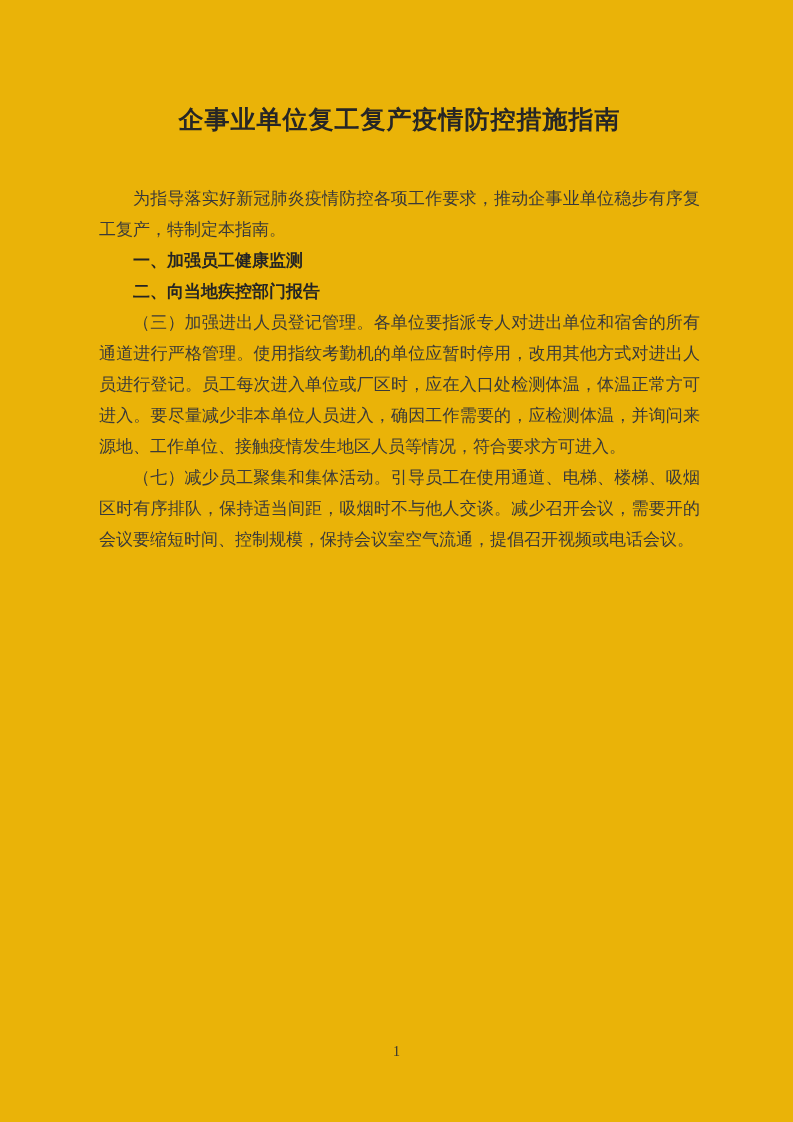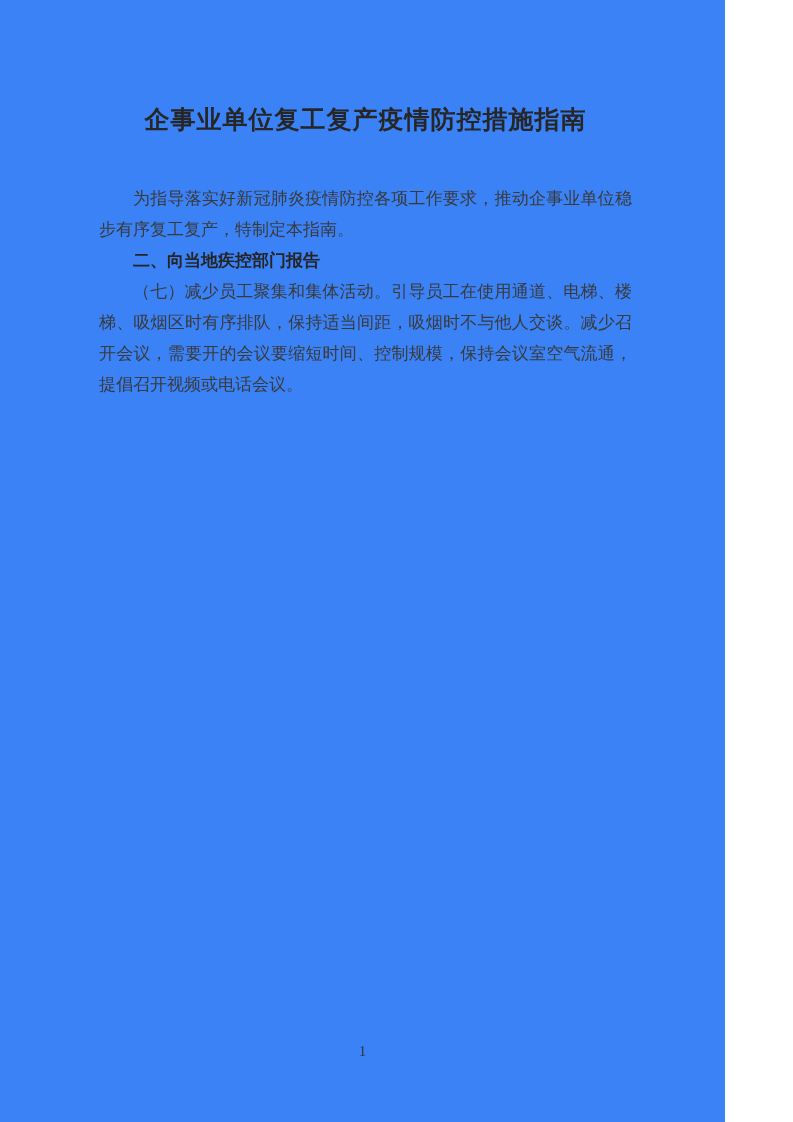--- a/index.html
+++ b/index.html
@@ -2,23 +2,23 @@
 <html><head>
 <meta charset="utf-8">
 <style>
   html, body {
     margin: 0;
     padding: 0;
     background: #ffffff;
   }
   .page {
     position: relative;
-    width: 725px;
+    width: 793px;
     height: 1122px;
-    background: #3b82f6;
+    background: #eab308;
     overflow: hidden;
   }
   .doc-title {
     margin: 100px 93px 0 99px;
     font-family: "Liberation Serif", "DejaVu Serif", serif;
     font-weight: bold;
     font-size: 25px;
     line-height: 40px;
     text-align: center;
     color: #262626;
@@ -61,25 +61,27 @@
 <body>
 
 <div class="page">
 
   <h1 class="doc-title">企事业单位复工复产疫情防控措施指南</h1>
 
   <div class="doc-body">
 
     <p class="para">为指导落实好新冠肺炎疫情防控各项工作要求，推动企事业单位稳步有序复工复产，特制定本指南。</p>
 
+    <h2 class="heading">一、加强员工健康监测</h2>
 
 
 
     <h2 class="heading">二、向当地疾控部门报告</h2>
 
+    <p class="para">（三）加强进出人员登记管理。各单位要指派专人对进出单位和宿舍的所有通道进行严格管理。使用指纹考勤机的单位应暂时停用，改用其他方式对进出人员进行登记。员工每次进入单位或厂区时，应在入口处检测体温，体温正常方可进入。要尽量减少非本单位人员进入，确因工作需要的，应检测体温，并询问来源地、工作单位、接触疫情发生地区人员等情况，符合要求方可进入。</p>
 
 
 
 
     <p class="para">（七）减少员工聚集和集体活动。引导员工在使用通道、电梯、楼梯、吸烟区时有序排队，保持适当间距，吸烟时不与他人交谈。减少召开会议，需要开的会议要缩短时间、控制规模，保持会议室空气流通，提倡召开视频或电话会议。</p>
 
   </div>
 
   <div class="page-number">1</div>
 

